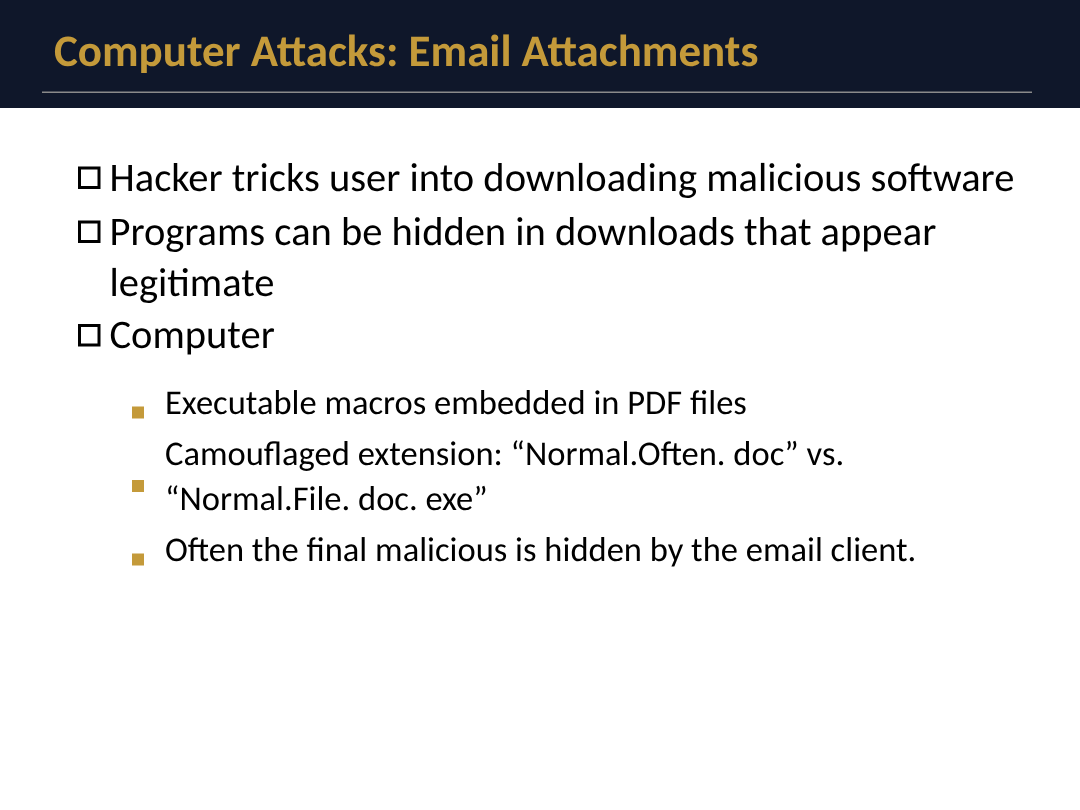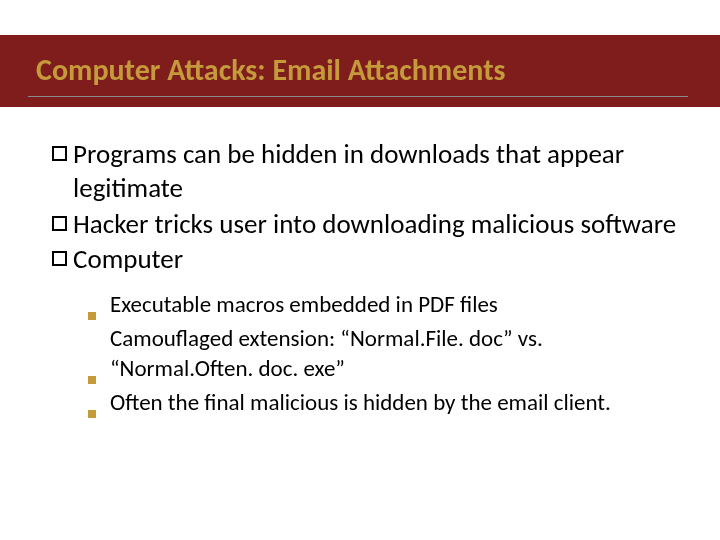--- a/index.html
+++ b/index.html
@@ -4,23 +4,22 @@
 <style>
   * { margin: 0; padding: 0; box-sizing: border-box; }
   html, body { width: 720px; height: 540px; }
   body {
     background: #ffffff;
     font-family: "Calibri", "Segoe UI", Arial, sans-serif;
     color: #000;
     overflow: hidden;
   }
   .header-wrap {
-    background: #7f1d1d;
+    background: #0f172a;
     padding: 16px 4px 10px 0;
-    margin-top: 35px;
   }
   .title {
     color: #c49a3a;
     font-size: 30px;
     font-weight: 700;
     padding-left: 36px;
     letter-spacing: 0px;
   }
   .title-underline {
     height: 1px;
@@ -48,21 +47,21 @@
     line-height: 1.25;
     color: #000;
     font-weight: 400;
   }
   .sublist {
     margin-top: 14px;
     padding-left: 36px;
   }
   .sub-row {
     display: flex;
-    align-items: flex-end;
+    align-items: center;
     margin-bottom: 4px;
   }
   .sub-bullet {
     width: 8px;
     height: 8px;
     background: #c49a3a;
     margin-top: 11px;
     margin-right: 14px;
     flex: 0 0 auto;
   }
@@ -78,43 +77,43 @@
 
 <div class="header-wrap">
   <div class="title">Computer Attacks: Email Attachments</div>
   <div class="title-underline"></div>
 </div>
 
 <div class="content">
 
   <div class="bullet-row">
     <div class="bullet-square"></div>
-    <div class="bullet-text">Programs can be hidden in downloads that appear legitimate</div>
+    <div class="bullet-text">Hacker tricks user into downloading malicious software</div>
   </div>
 
   <div class="bullet-row">
     <div class="bullet-square"></div>
-    <div class="bullet-text">Hacker tricks user into downloading malicious software</div>
+    <div class="bullet-text">Programs can be hidden in downloads that appear legitimate</div>
   </div>
 
   <div class="bullet-row">
     <div class="bullet-square"></div>
     <div class="bullet-text">Computer</div>
   </div>
 
   <div class="sublist">
 
     <div class="sub-row">
       <div class="sub-bullet"></div>
       <div class="sub-text">Executable macros embedded in PDF files</div>
     </div>
 
     <div class="sub-row">
       <div class="sub-bullet"></div>
-      <div class="sub-text">Camouflaged extension: “Normal.File. doc” vs. “Normal.Often. doc. exe”</div>
+      <div class="sub-text">Camouflaged extension: “Normal.Often. doc” vs. “Normal.File. doc. exe”</div>
     </div>
 
     <div class="sub-row">
       <div class="sub-bullet"></div>
       <div class="sub-text">Often the final malicious is hidden by the email client.</div>
     </div>
 
   </div>
 
 </div>

